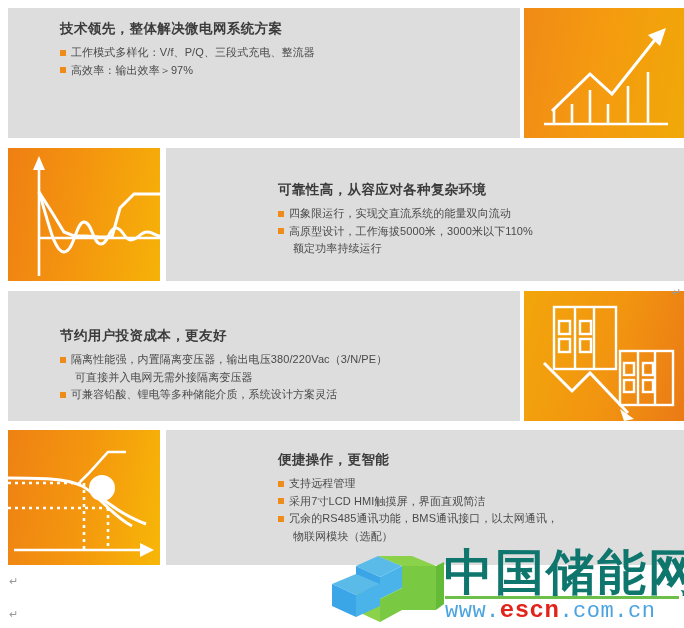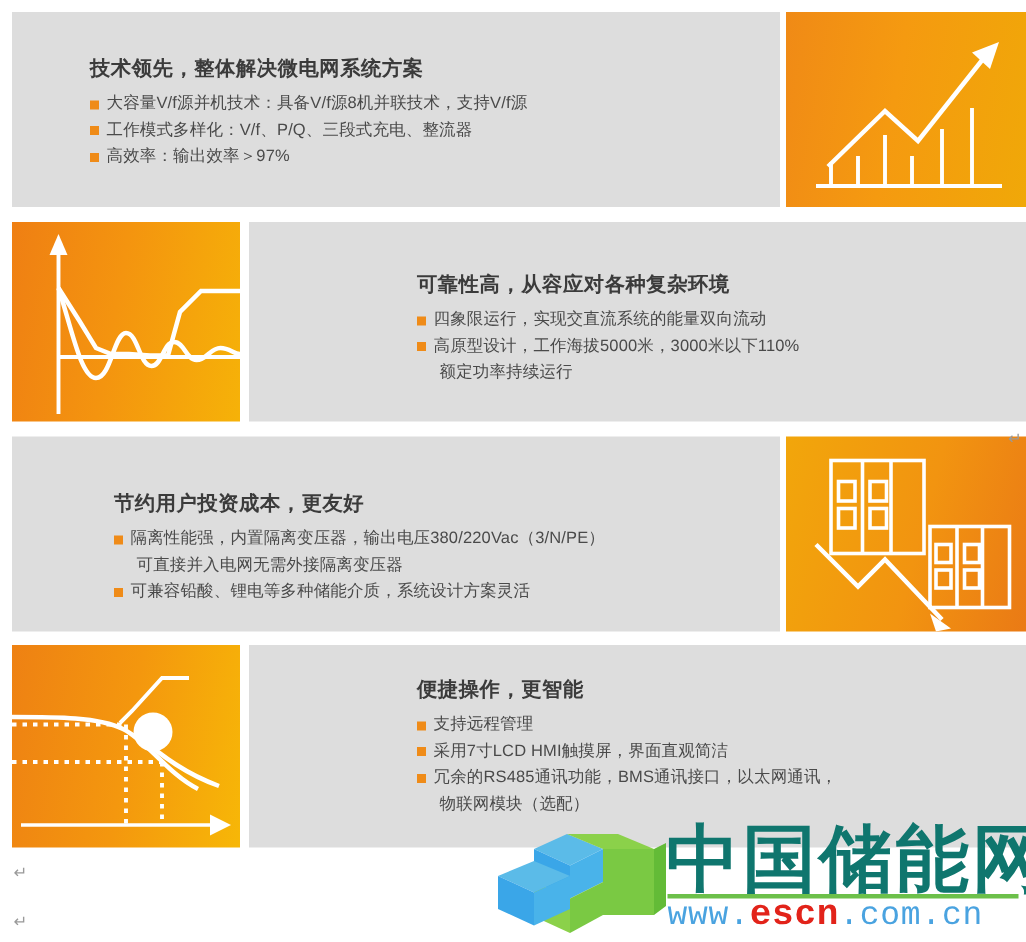--- a/index.html
+++ b/index.html
@@ -110,24 +110,23 @@
           <line x1="48" y1="116" x2="48" y2="96"></line>
           <line x1="66" y1="116" x2="66" y2="82"></line>
           <line x1="84" y1="116" x2="84" y2="96"></line>
           <line x1="104" y1="116" x2="104" y2="78"></line>
           <line x1="124" y1="116" x2="124" y2="64"></line>
           <polyline points="28,103 66,66 88,86 134,28" stroke-width="3"></polyline>
         </g>
         <polygon points="142,20 124,27 136,38" fill="#ffffff"></polygon>
       </svg>
     </div>
-    <div class="txt" style="left:60px;top:29px;width:452px;">
+    <div class="txt" style="left:60px;top:12px;width:452px;">
       <div class="heading">技术领先，整体解决微电网系统方案</div>
       <ul class="bullets">
-        <li><span class="sq"></span><span>大容量V/f源并机技术：具备V/f源8机并联技术，支持V/f源</span></li>
         <li><span class="sq"></span><span>工作模式多样化：V/f、P/Q、三段式充电、整流器</span></li>
         <li><span class="sq"></span><span>高效率：输出效率＞97%</span></li>
       </ul>
     </div>
   </div>
 
   <div class="row" style="top:148px;height:133px;">
     <div class="orangebox rev" style="left:8px;top:0;width:152px;height:133px;">
       <svg class="art" viewBox="0 0 152 133">
         <g stroke="#ffffff" fill="none" stroke-width="2.6">
@@ -167,21 +166,21 @@
           <line x1="131" y1="60" x2="131" y2="114"></line>
           <rect x="100" y="72" width="10" height="12"></rect>
           <rect x="119" y="72" width="10" height="12"></rect>
           <rect x="100" y="89" width="10" height="12"></rect>
           <rect x="119" y="89" width="10" height="12"></rect>
           <polyline points="20,72 48,100 66,82 104,122" stroke-width="3"></polyline>
         </g>
         <polygon points="110,128 96,118 100,130" fill="#ffffff"></polygon>
       </svg>
     </div>
-    <div class="txt" style="left:60px;top:36px;width:452px;margin-left:16px;">
+    <div class="txt" style="left:60px;top:36px;width:452px;">
       <div class="heading">节约用户投资成本，更友好</div>
       <ul class="bullets">
         <li><span class="sq"></span><span>隔离性能强，内置隔离变压器，输出电压380/220Vac（3/N/PE）</span></li>
         <li class="cont"><span>可直接并入电网无需外接隔离变压器</span></li>
         <li><span class="sq"></span><span>可兼容铅酸、锂电等多种储能介质，系统设计方案灵活</span></li>
       </ul>
     </div>
   </div>
 
   <div class="row" style="top:430px;height:135px;">

